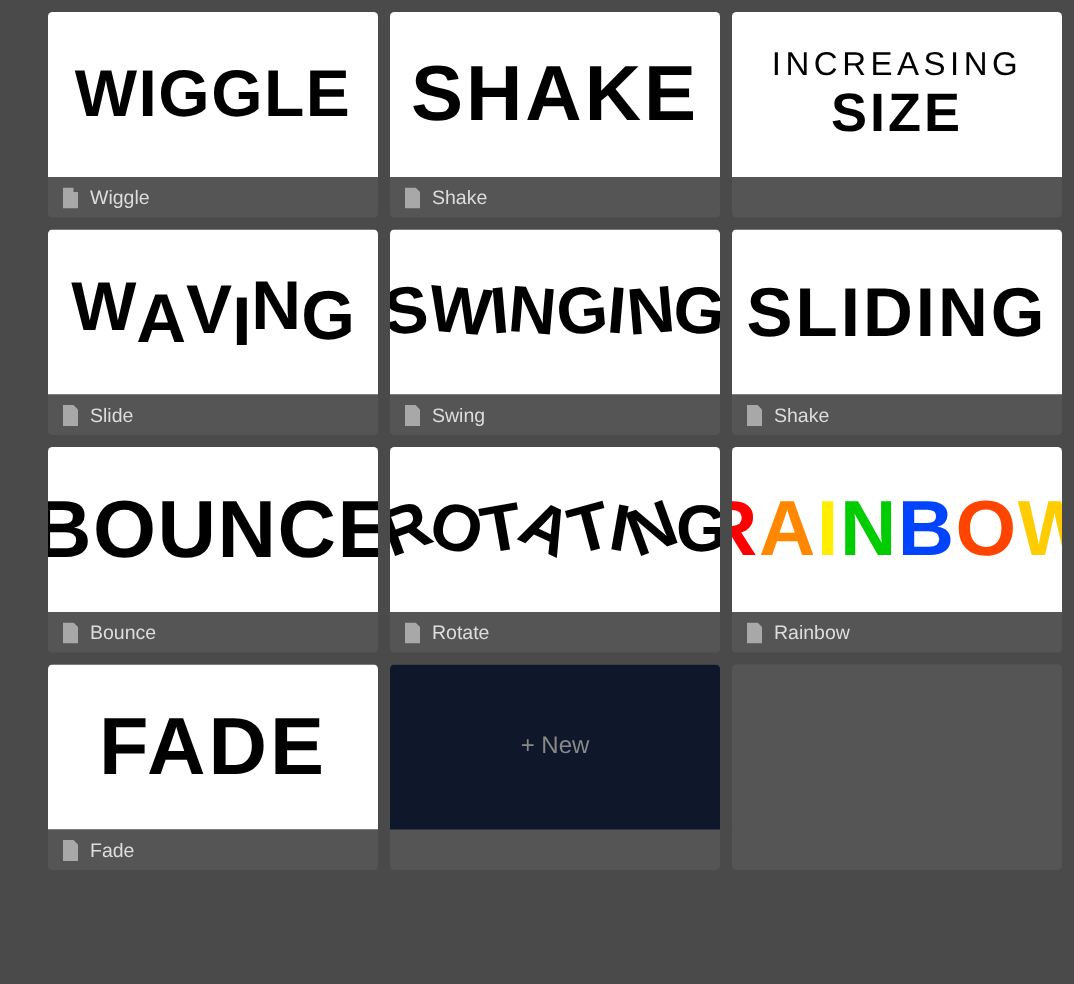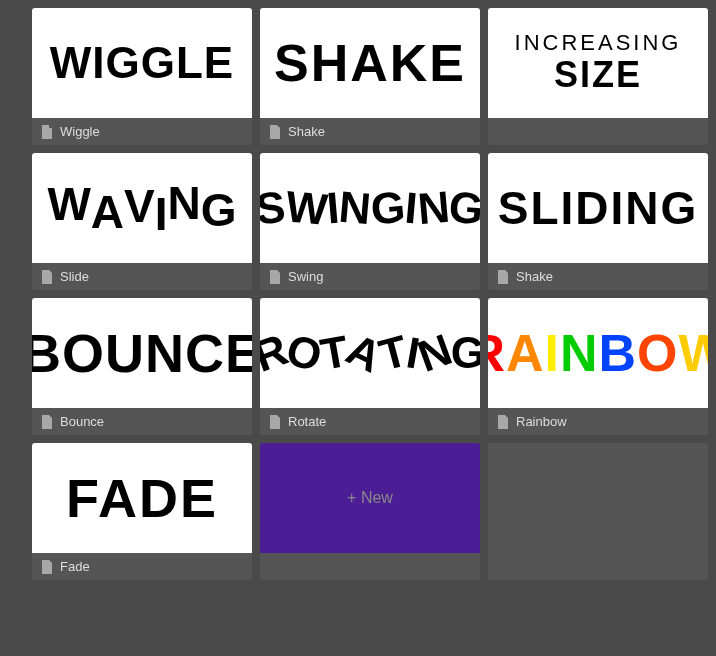--- a/index.html
+++ b/index.html
@@ -167,21 +167,21 @@
 
     .fade-text {
       font-size: 54px;
       font-family: 'Arial Black', sans-serif;
       font-weight: 900;
       color: black;
       letter-spacing: 2px;
     }
 
     .new-card .card-preview {
-      background: #4c1d95;
+      background: #0f172a;
       cursor: pointer;
     }
 
     .new-card-inner {
       color: #888;
       font-size: 16px;
       display: flex;
       align-items: center;
       gap: 6px;
     }

